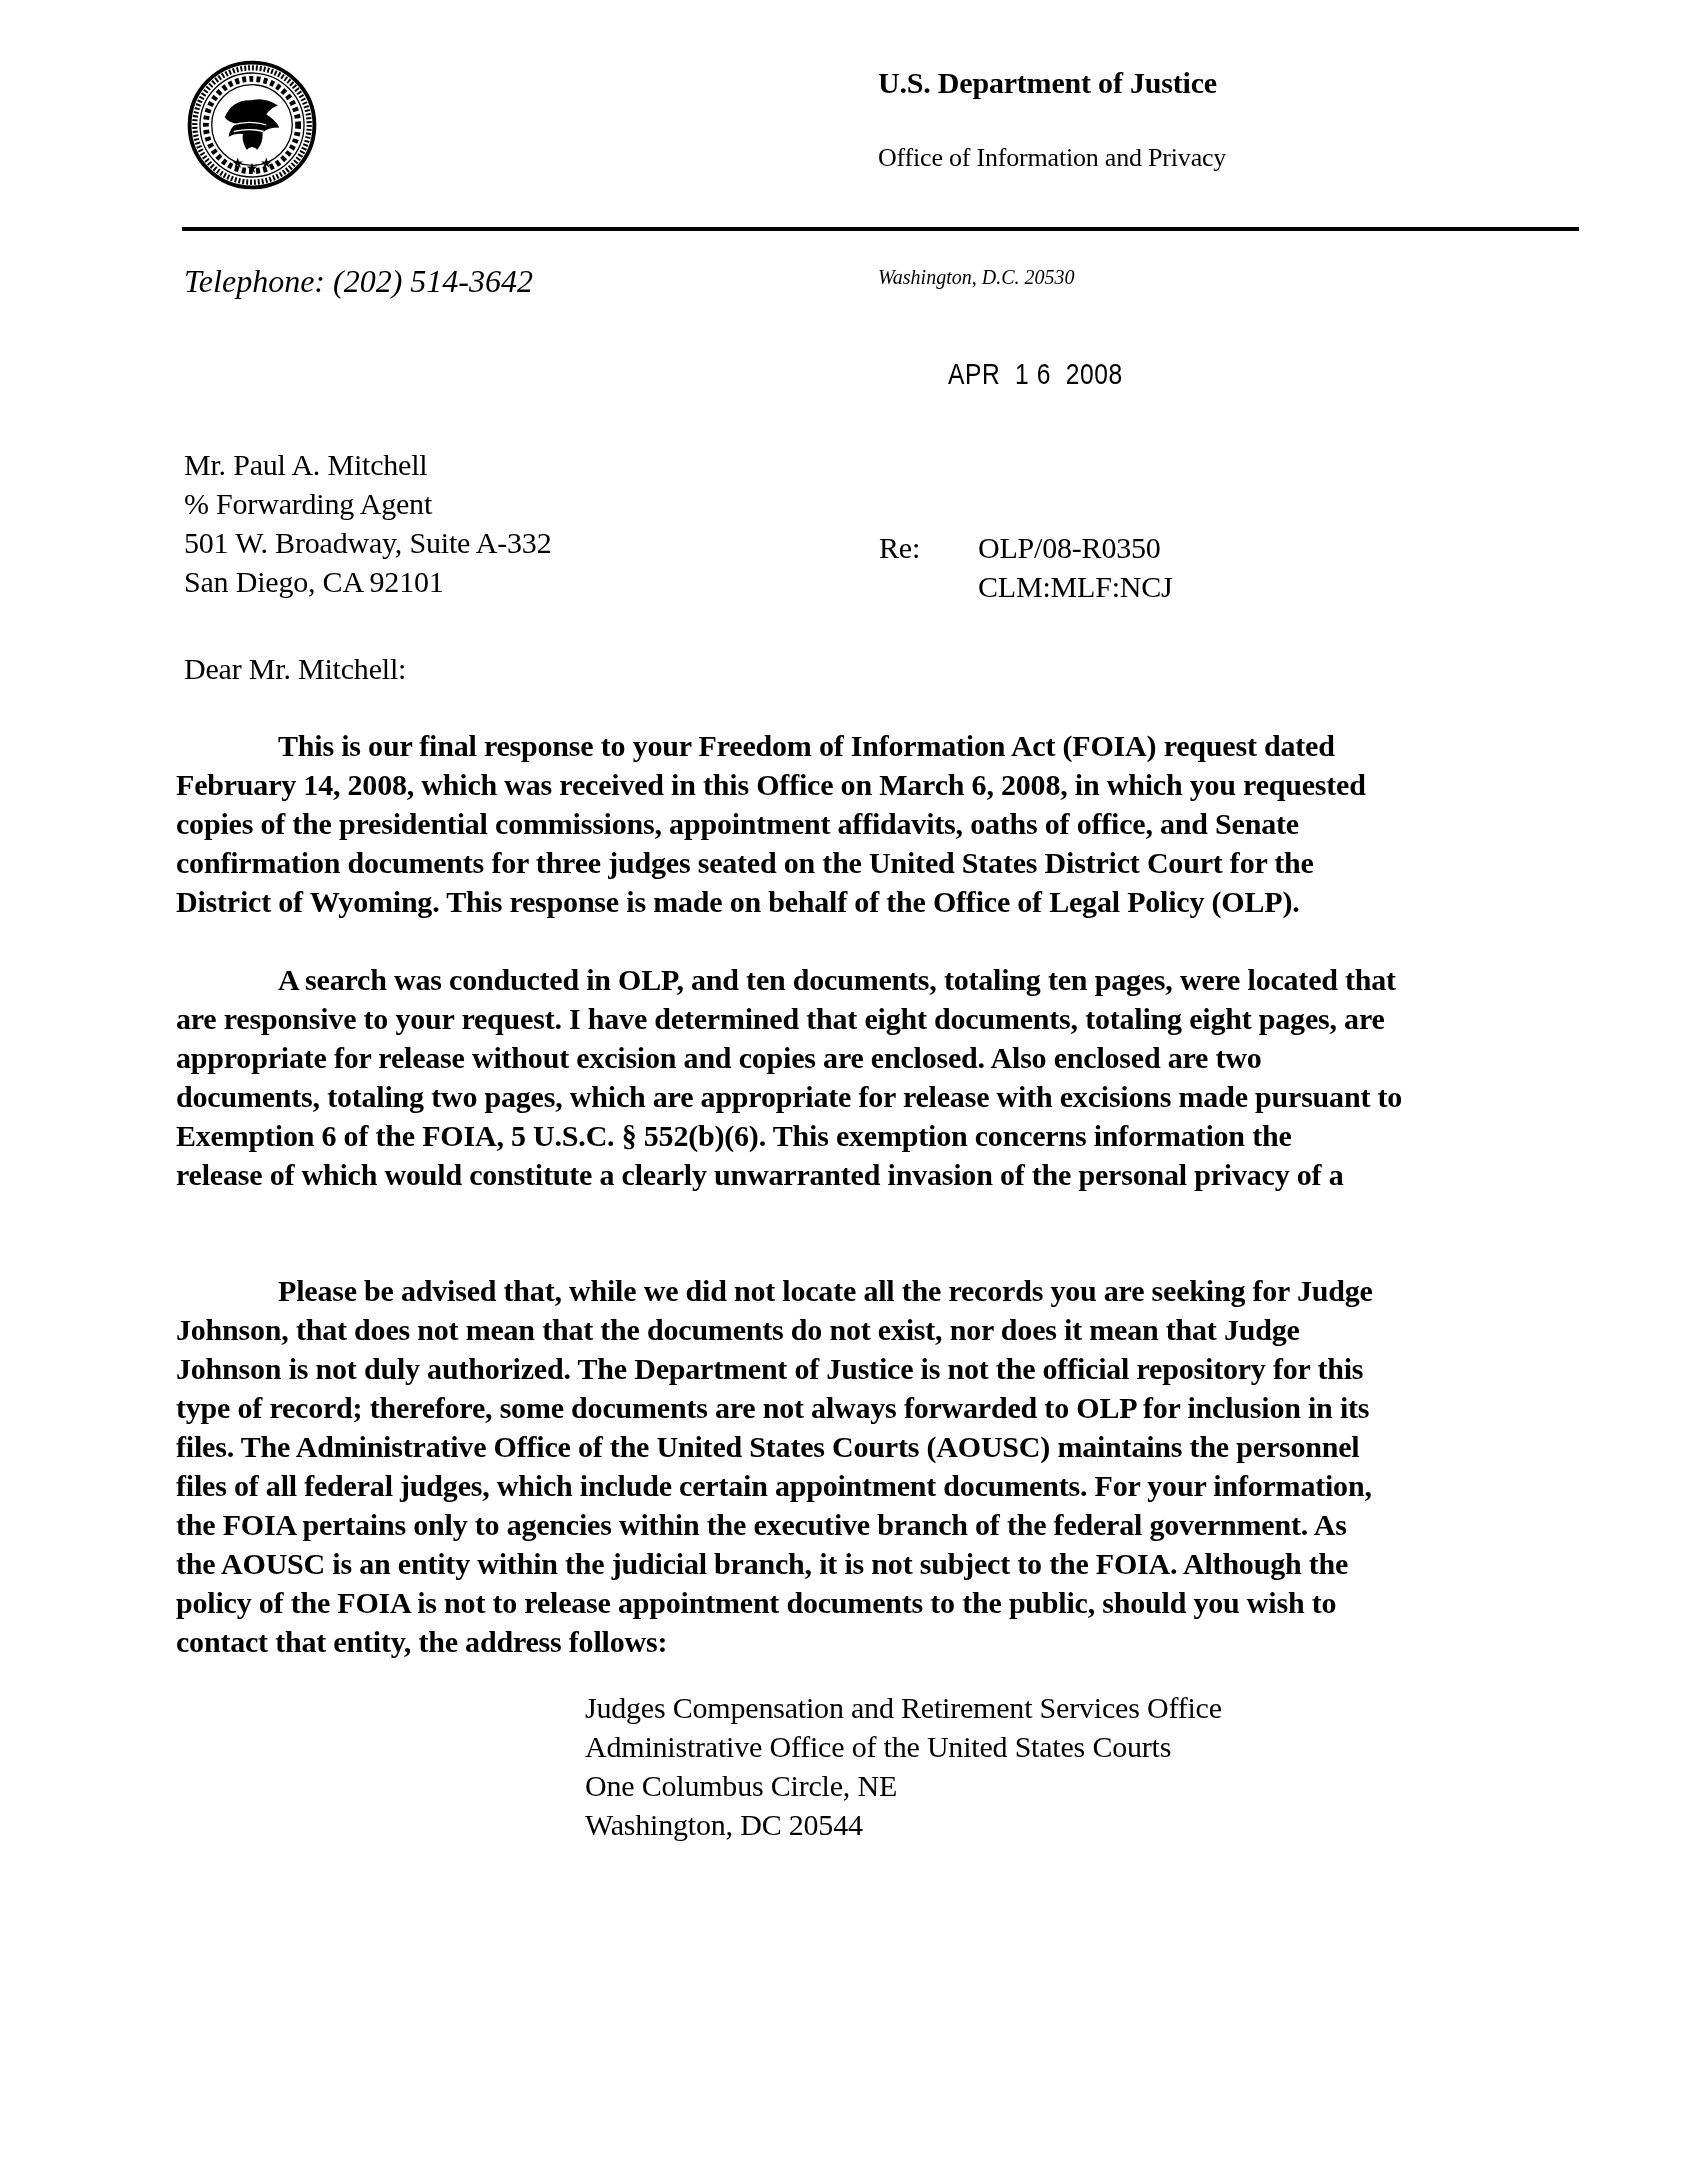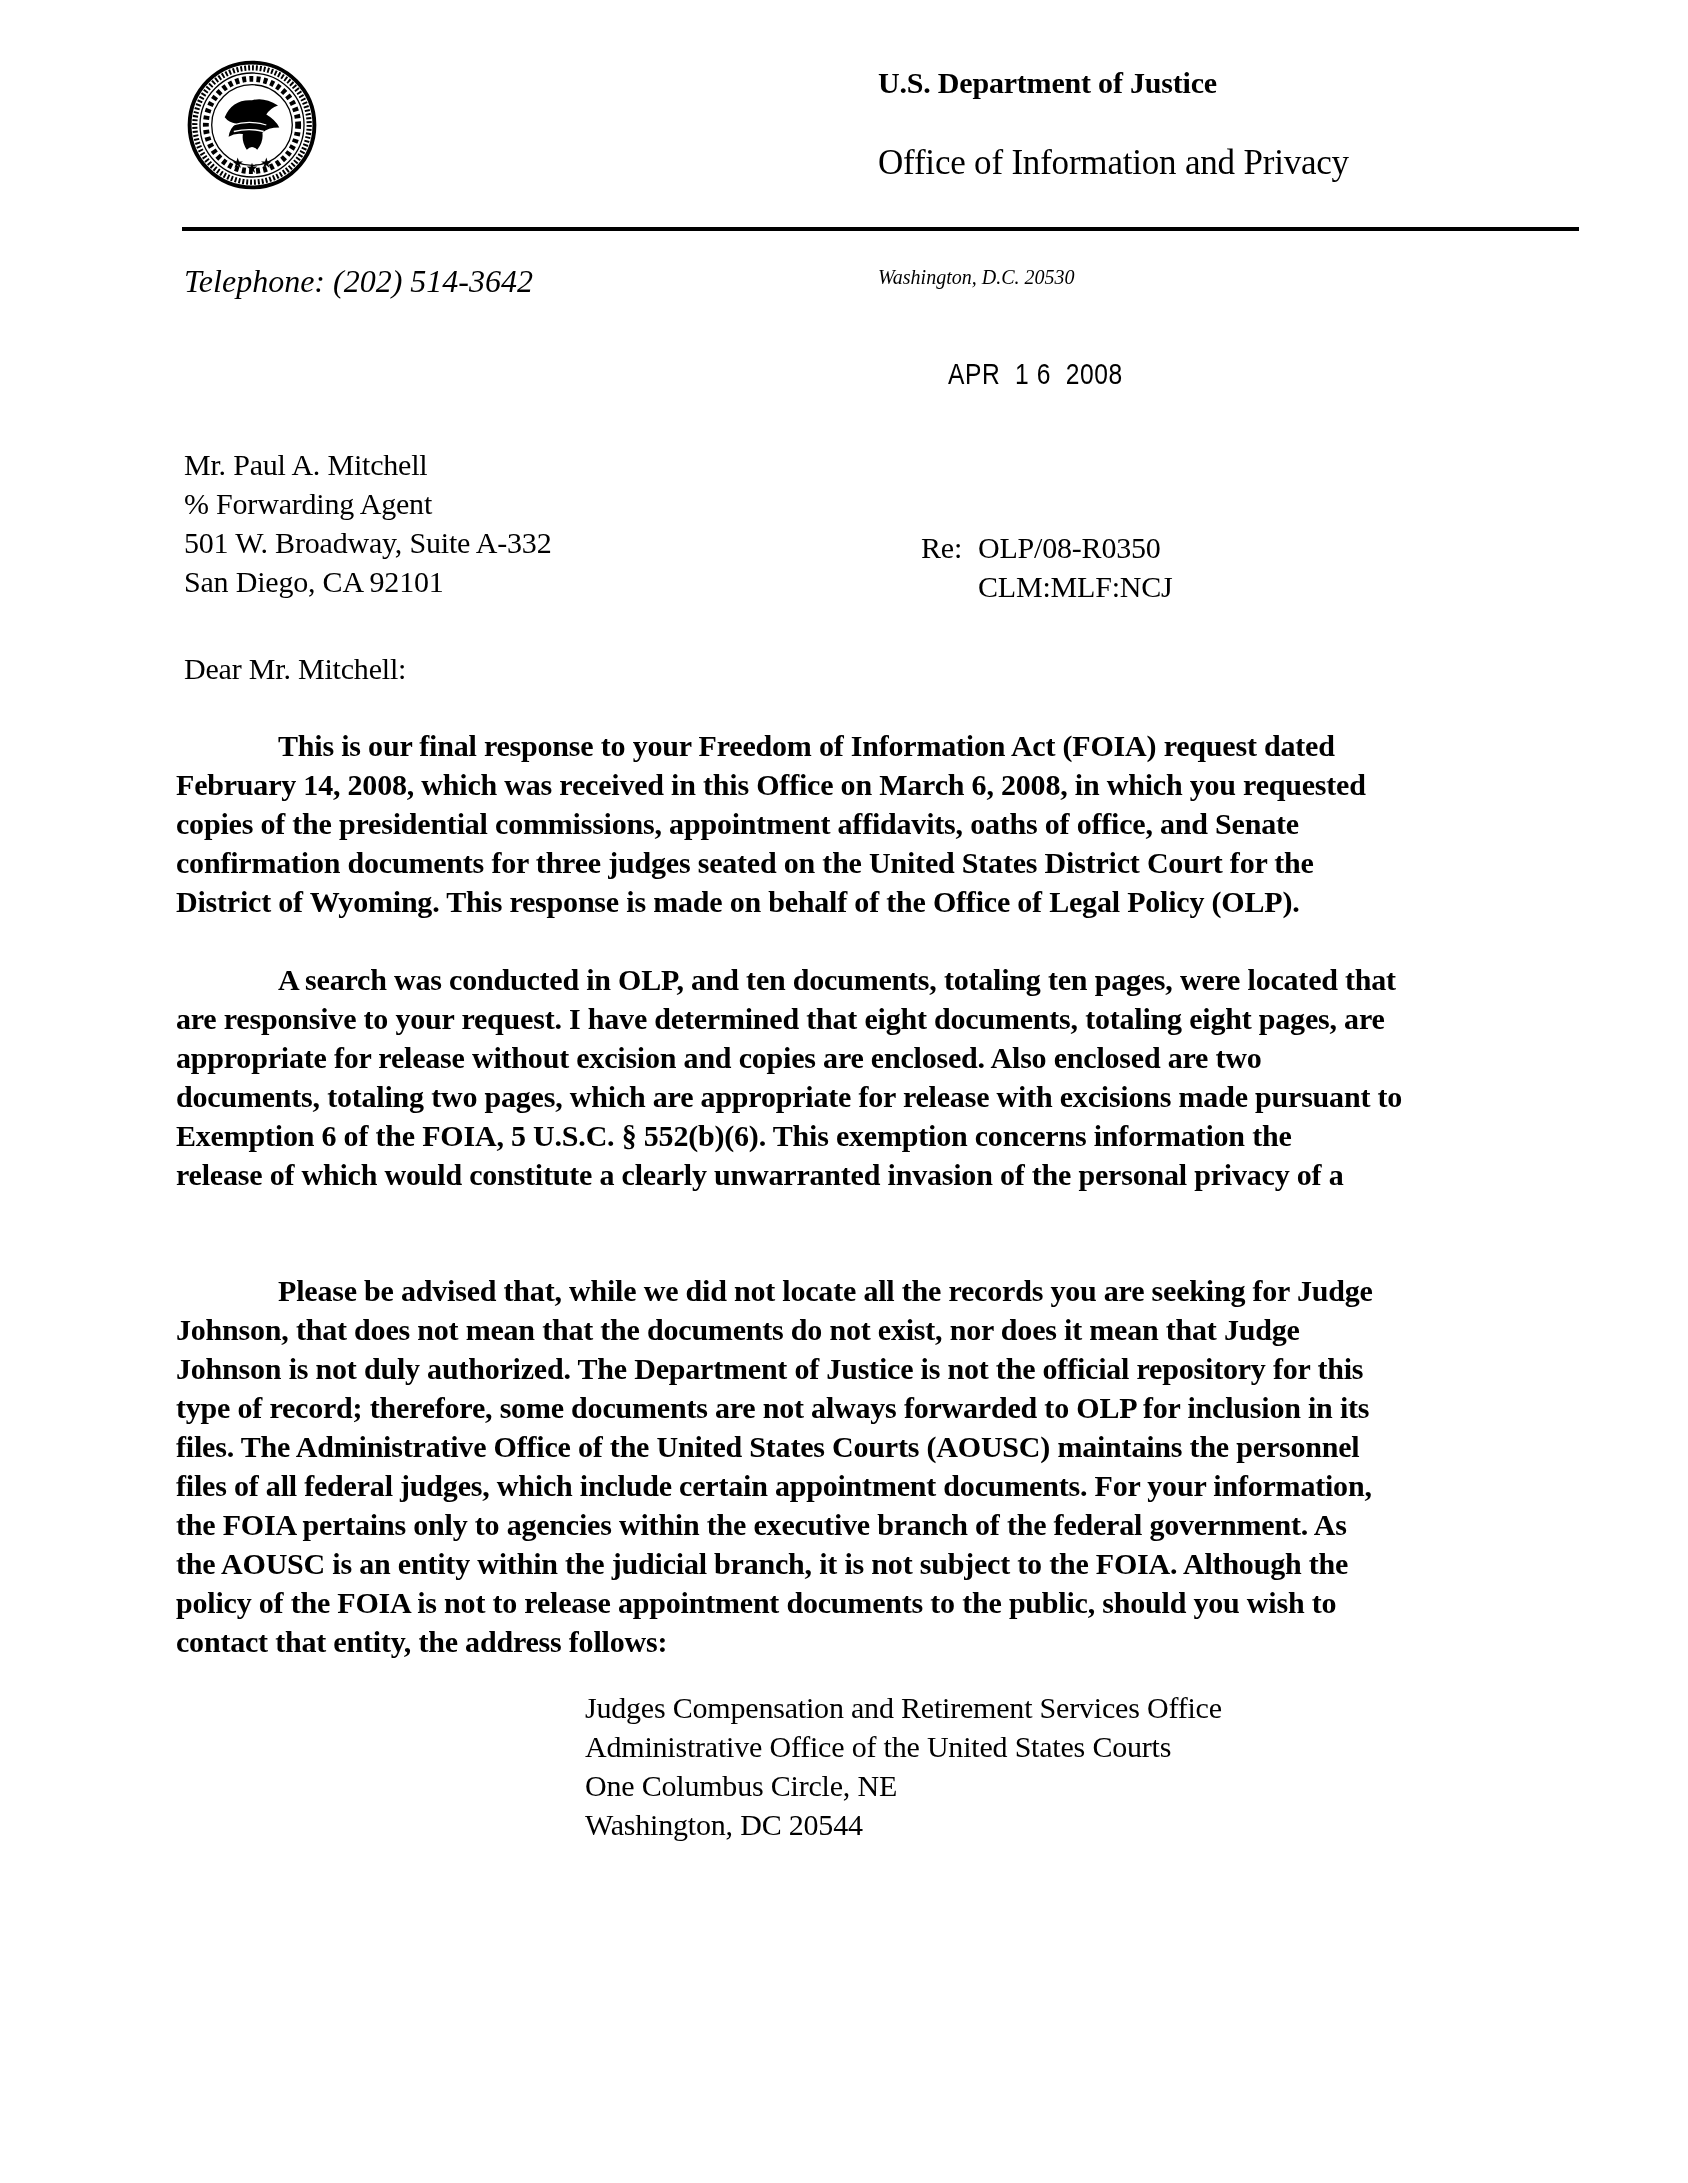--- a/index.html
+++ b/index.html
@@ -30,21 +30,21 @@
       left: 878px;
       top: 66px;
       font-size: 30px;
       font-weight: bold;
       white-space: nowrap;
       letter-spacing: -0.2px;
     }
     .office {
       left: 878px;
       top: 143px;
-      font-size: 35px;
+      font-size: 26px;
       white-space: nowrap;
       letter-spacing: -0.2px;
     }
     .rule {
       left: 182px;
       top: 227px;
       width: 1397px;
       height: 4px;
       background: #000;
     }
@@ -81,21 +81,20 @@
       letter-spacing: -0.2px;
       white-space: nowrap;
     }
     .addr {
       left: 184px;
       top: 445px;
     }
     .re-label {
       left: 879px;
       top: 528px;
-      margin-left: 42px;
     }
     .re-values {
       left: 978px;
       top: 528px;
     }
     .salutation {
       left: 184px;
       top: 649px;
     }
 

